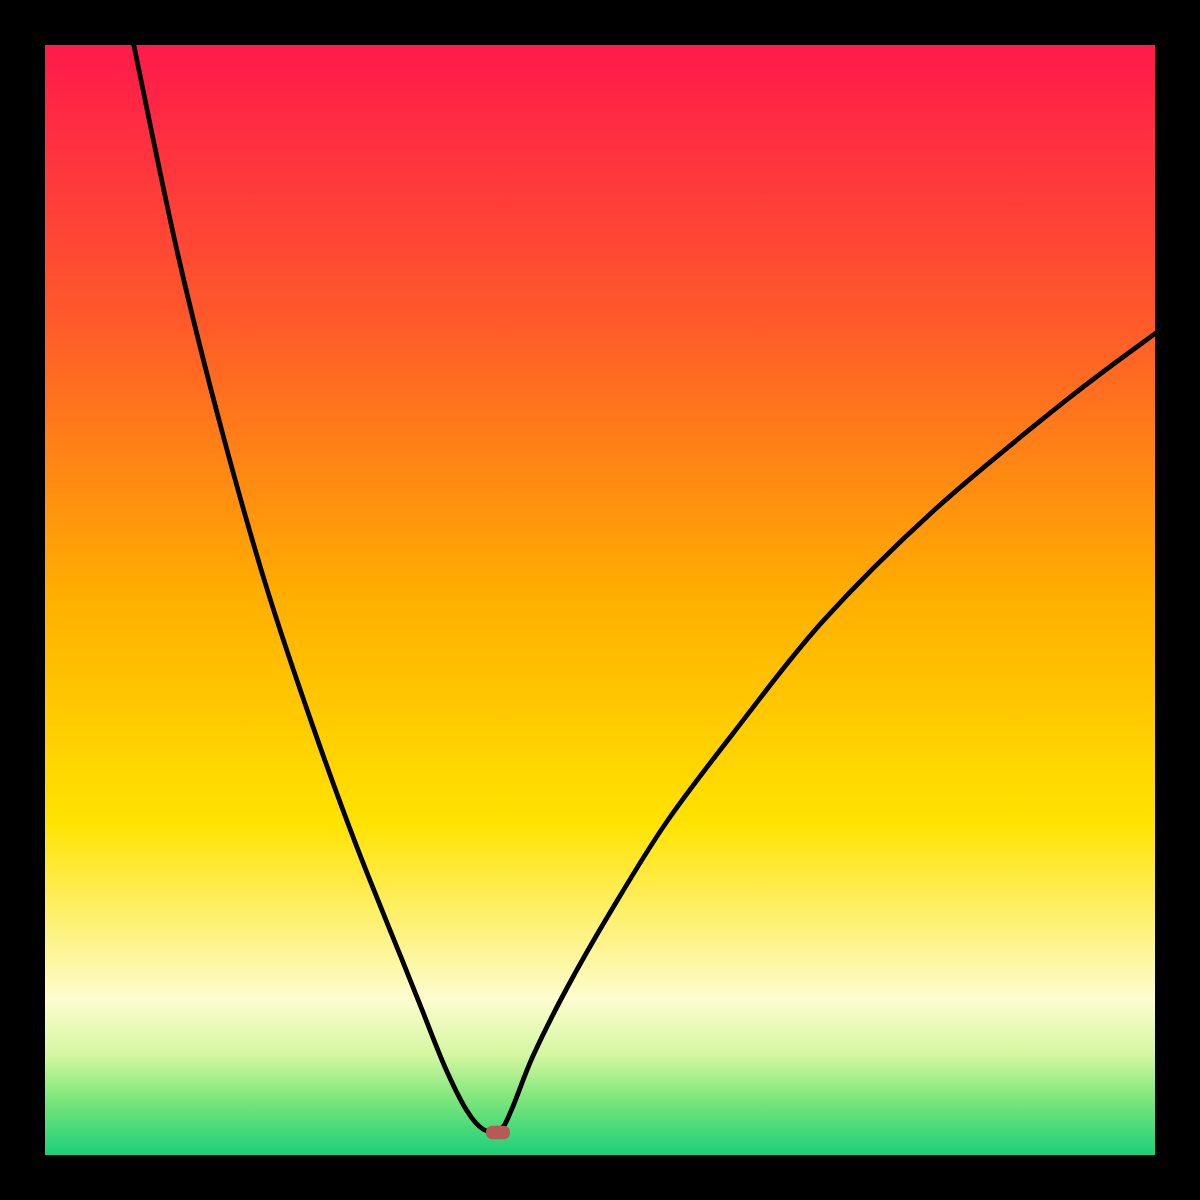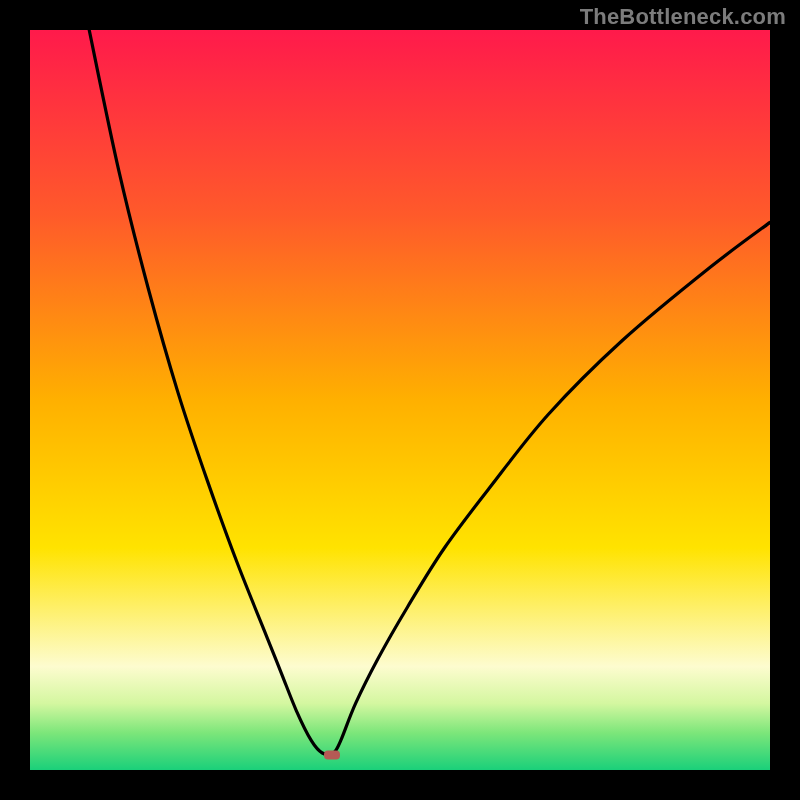--- a/index.html
+++ b/index.html
@@ -56,21 +56,20 @@
     font-weight: 600;
     color: #7c7c7c;
     letter-spacing: 0.2px;
   }
 </style>
 </head>
 <body>
 
 <div class="frame">
 
-  <div class="watermark">TheBottleneck.com</div>
 
   <div class="plot">
     <svg class="gradient" viewBox="0 0 740 740" preserveAspectRatio="none">
       <defs>
         <linearGradient id="bg" x1="0" y1="0" x2="0" y2="1">
             <stop offset="0%" stop-color="#ff1a4b"></stop>
             <stop offset="25%" stop-color="#ff5a2a"></stop>
             <stop offset="50%" stop-color="#ffb000"></stop>
             <stop offset="70%" stop-color="#ffe300"></stop>
             <stop offset="86%" stop-color="#fdfccf"></stop>

